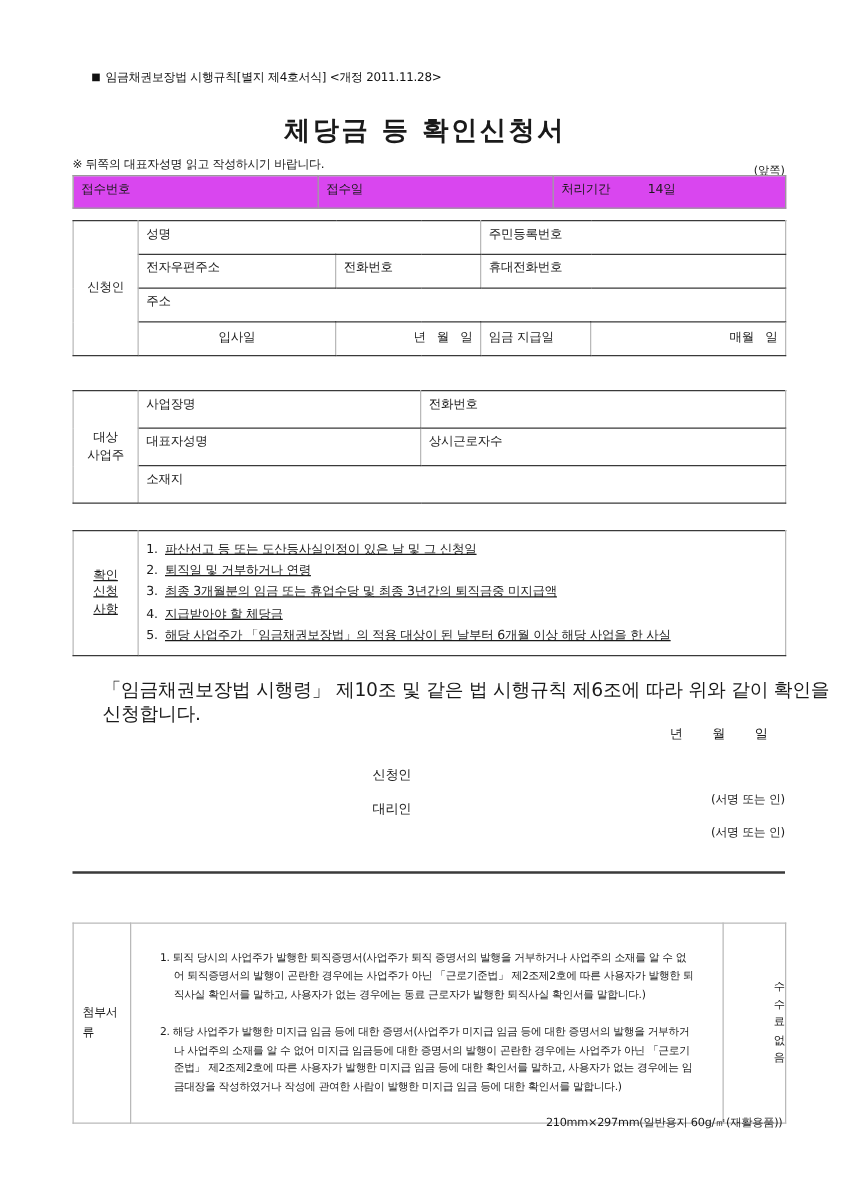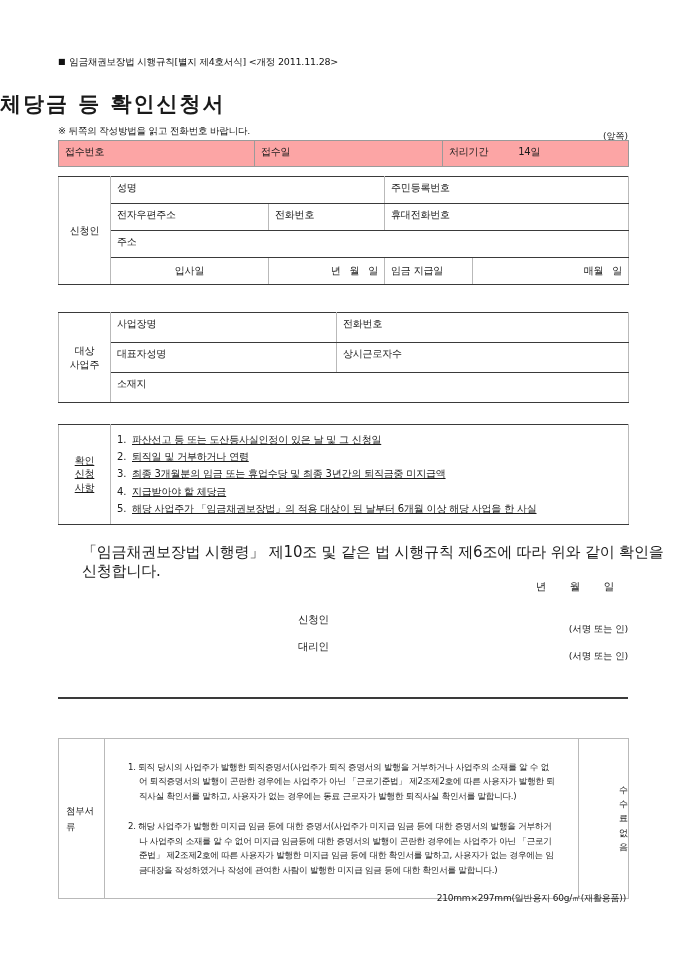--- a/index.html
+++ b/index.html
@@ -13,33 +13,33 @@
     font-family: "DejaVu Sans", "Liberation Sans", sans-serif;
     color: #1a1a1a;
     position: relative;
     overflow: hidden;
   }
   .page { position: relative; width: 680px; height: 962px; padding: 0; }
 
   
   .form-ref {
     position: absolute;
-    left: 58px; top: 56px;
+    left: 73px; top: 56px;
     font-size: 9.5px;
     letter-spacing: -0.2px;
     white-space: nowrap;
     color: #111;
   }
   .form-ref .sq { font-size: 8px; vertical-align: 1px; margin-right: 4px; }
 
   
   .doc-title {
     position: absolute;
     left: 0; top: 90px; width: 680px;
-    text-align: left;
+    text-align: center;
     font-size: 21px;
     font-weight: bold;
     letter-spacing: 2px;
   }
 
   
   .notice {
     position: absolute;
     left: 58px; top: 125px;
     font-size: 9.5px;
@@ -66,21 +66,21 @@
     vertical-align: top;
     line-height: 1.35;
     letter-spacing: -0.2px;
   }
   .t-top td { border-top: 1.6px solid #3a3a3a; }
   .t-bot td { border-bottom: 1.6px solid #3a3a3a; }
 
   
   .receipt { top: 140px; }
   .receipt td {
-    background: #fca5a5;
+    background: #d946ef;
     height: 26px;
     border-color: #9a9a9a;
     vertical-align: top;
   }
   .receipt .val { margin-left: 30px; }
 
   
   .applicant { top: 176px; }
   .applicant td { height: 27px; }
   .lbl-cell {
@@ -133,21 +133,21 @@
 
   
   .sig-row { position: absolute; width: 570px; left: 58px; font-size: 10.5px; }
   .sig-a { top: 613px; }
   .sig-b { top: 640px; }
   .sig-name {
     position: absolute; left: 240px; top: 0;
     letter-spacing: -0.2px;
   }
   .sig-seal {
-    position: absolute; right: 0; top: 10px;
+    position: absolute; right: 0; top: 20px;
     font-size: 9.5px;
     letter-spacing: -0.2px;
     margin-left: 32px;
   }
 
   
   .addressee {
     position: absolute;
     left: 58px; top: 668px;
     font-size: 15px;
@@ -206,21 +206,21 @@
 <body>
 
 <div class="page">
 
   <div class="form-ref">
     <span class="sq">■</span><span>임금채권보장법 시행규칙[별지 제4호서식] &lt;개정 2011.11.28&gt;</span>
   </div>
 
   <div class="doc-title">체당금 등 확인신청서</div>
 
-  <div class="notice">※ 뒤쪽의 작성방법을 읽고 전화번호 바랍니다.</div>
+  <div class="notice">※ 뒤쪽의 대표자성명 읽고 작성하시기 바랍니다.</div>
   <div class="side-note">(앞쪽)</div>
 
   <table class="tbl receipt">
     <colgroup>
         <col style="width:196px">
         <col style="width:188px">
         <col style="width:186px">
       </colgroup>
     <tbody>
         <tr>

